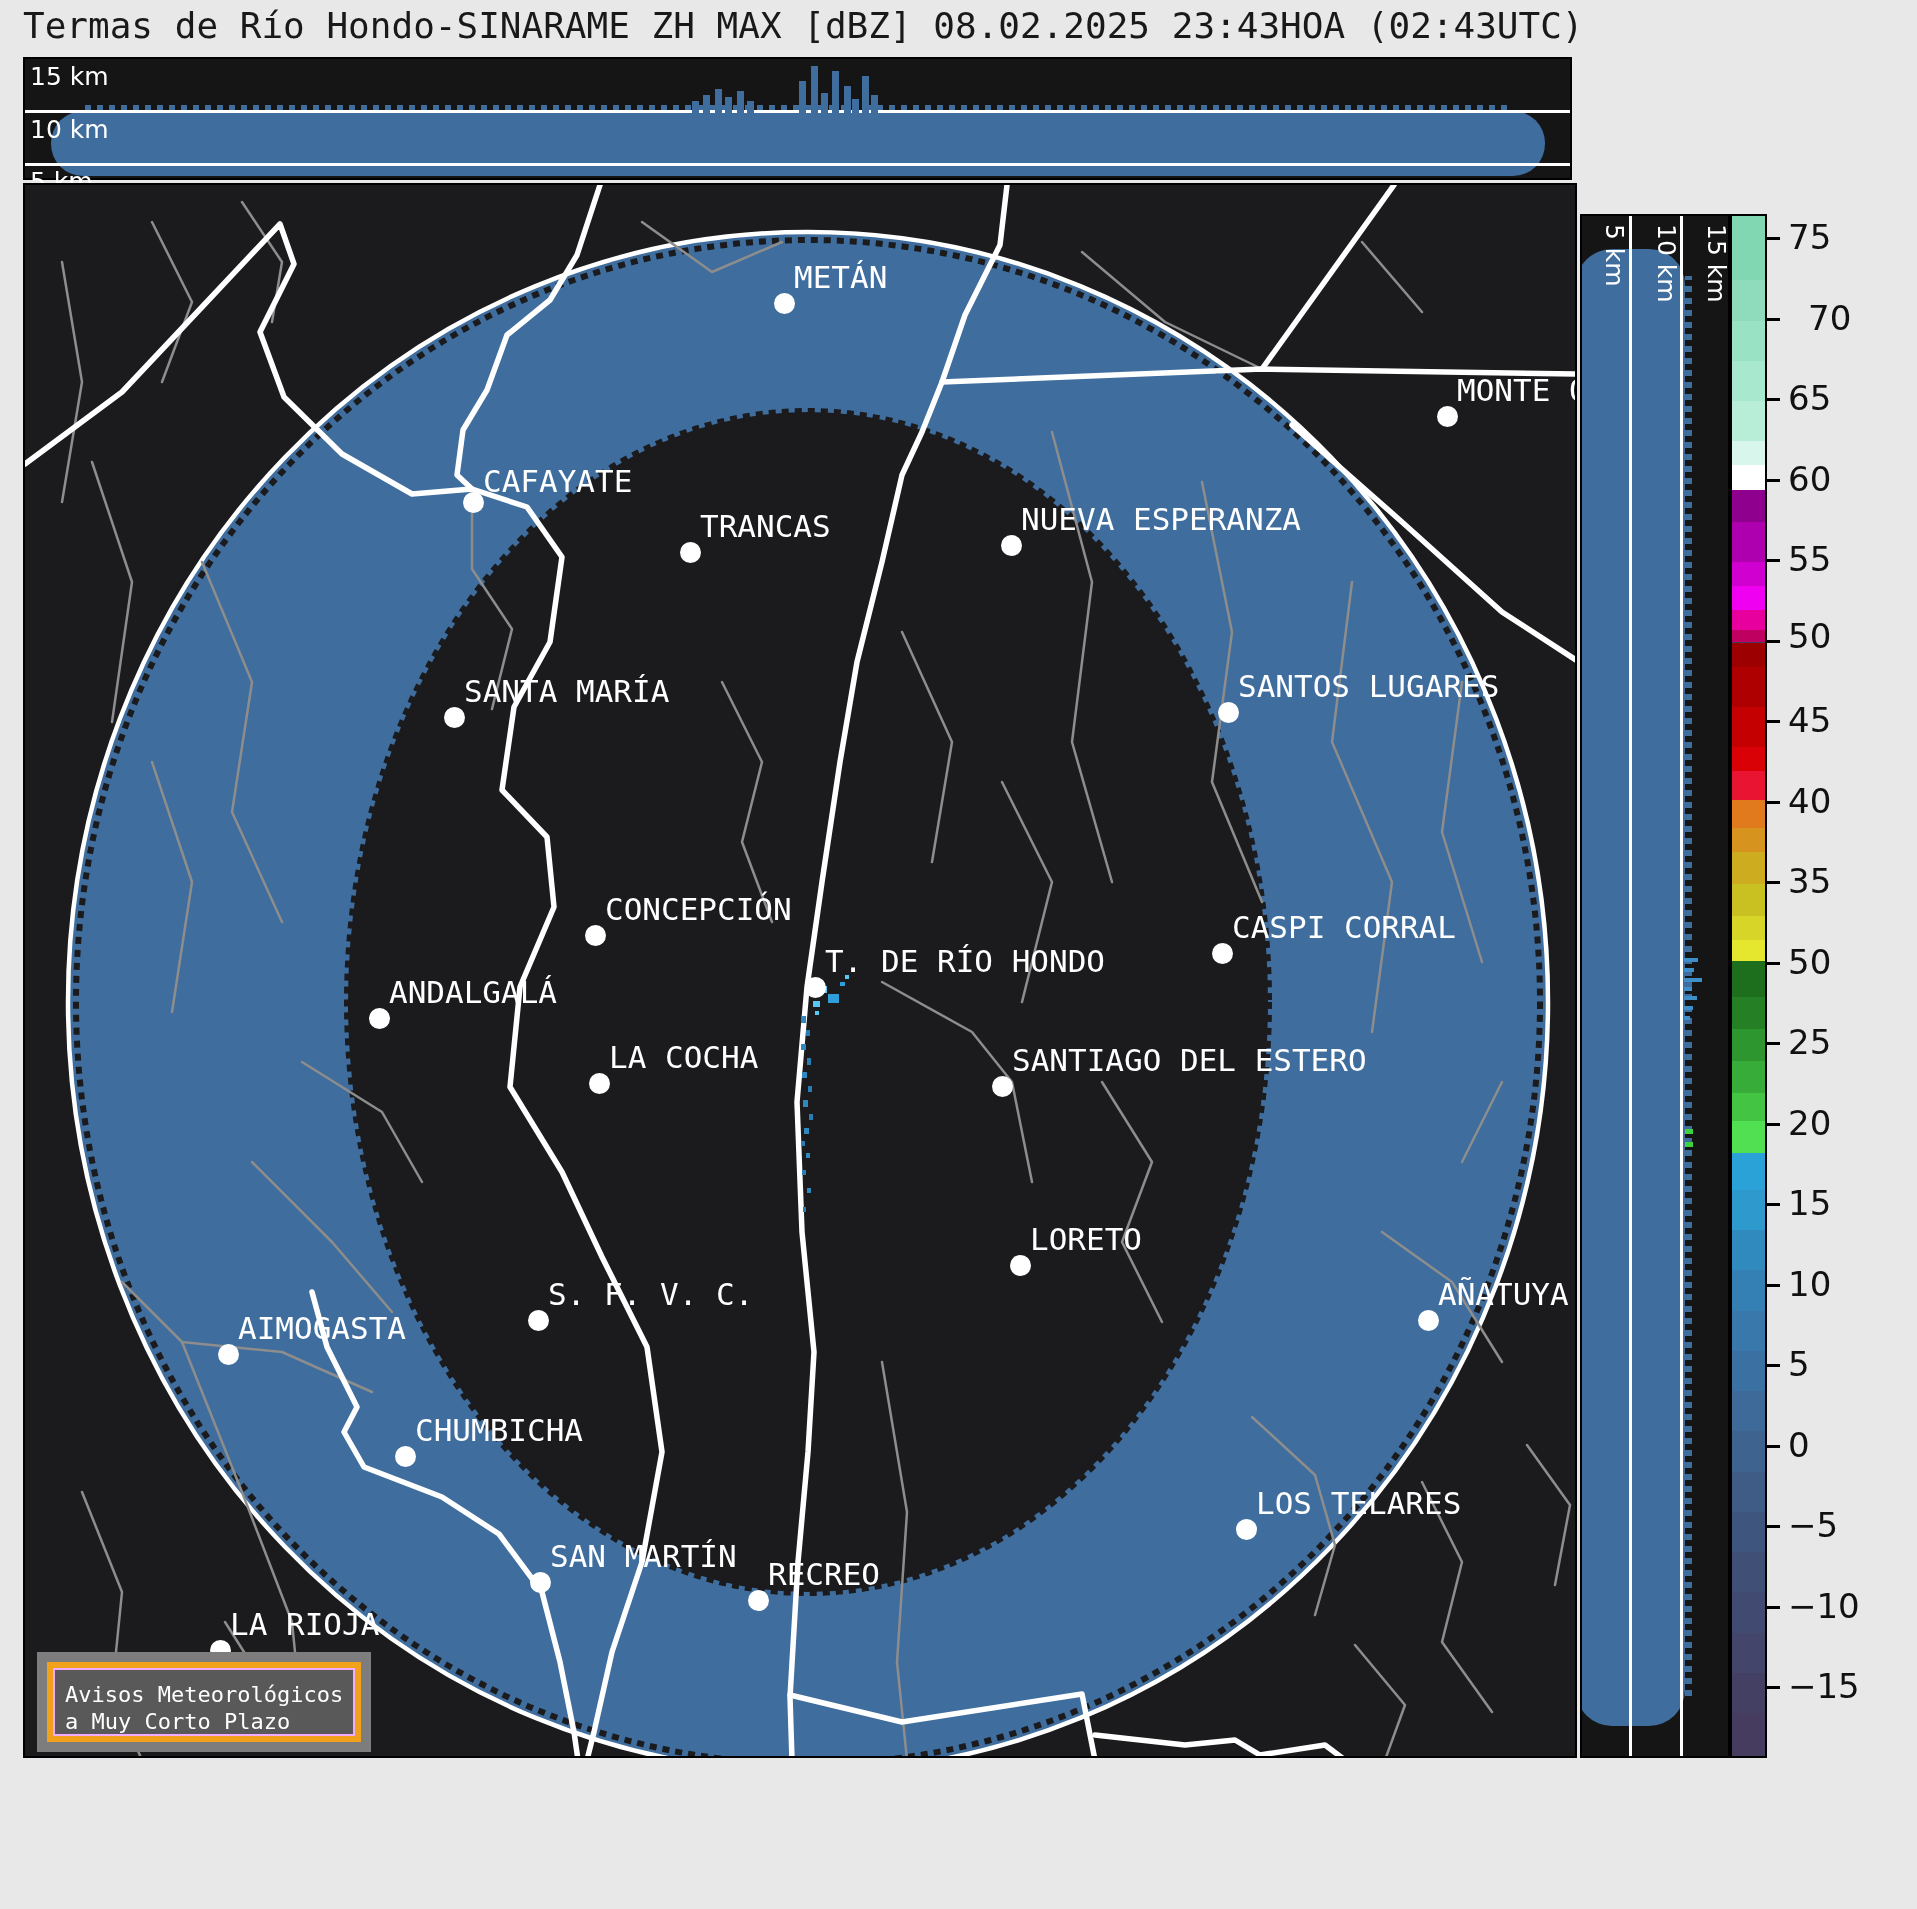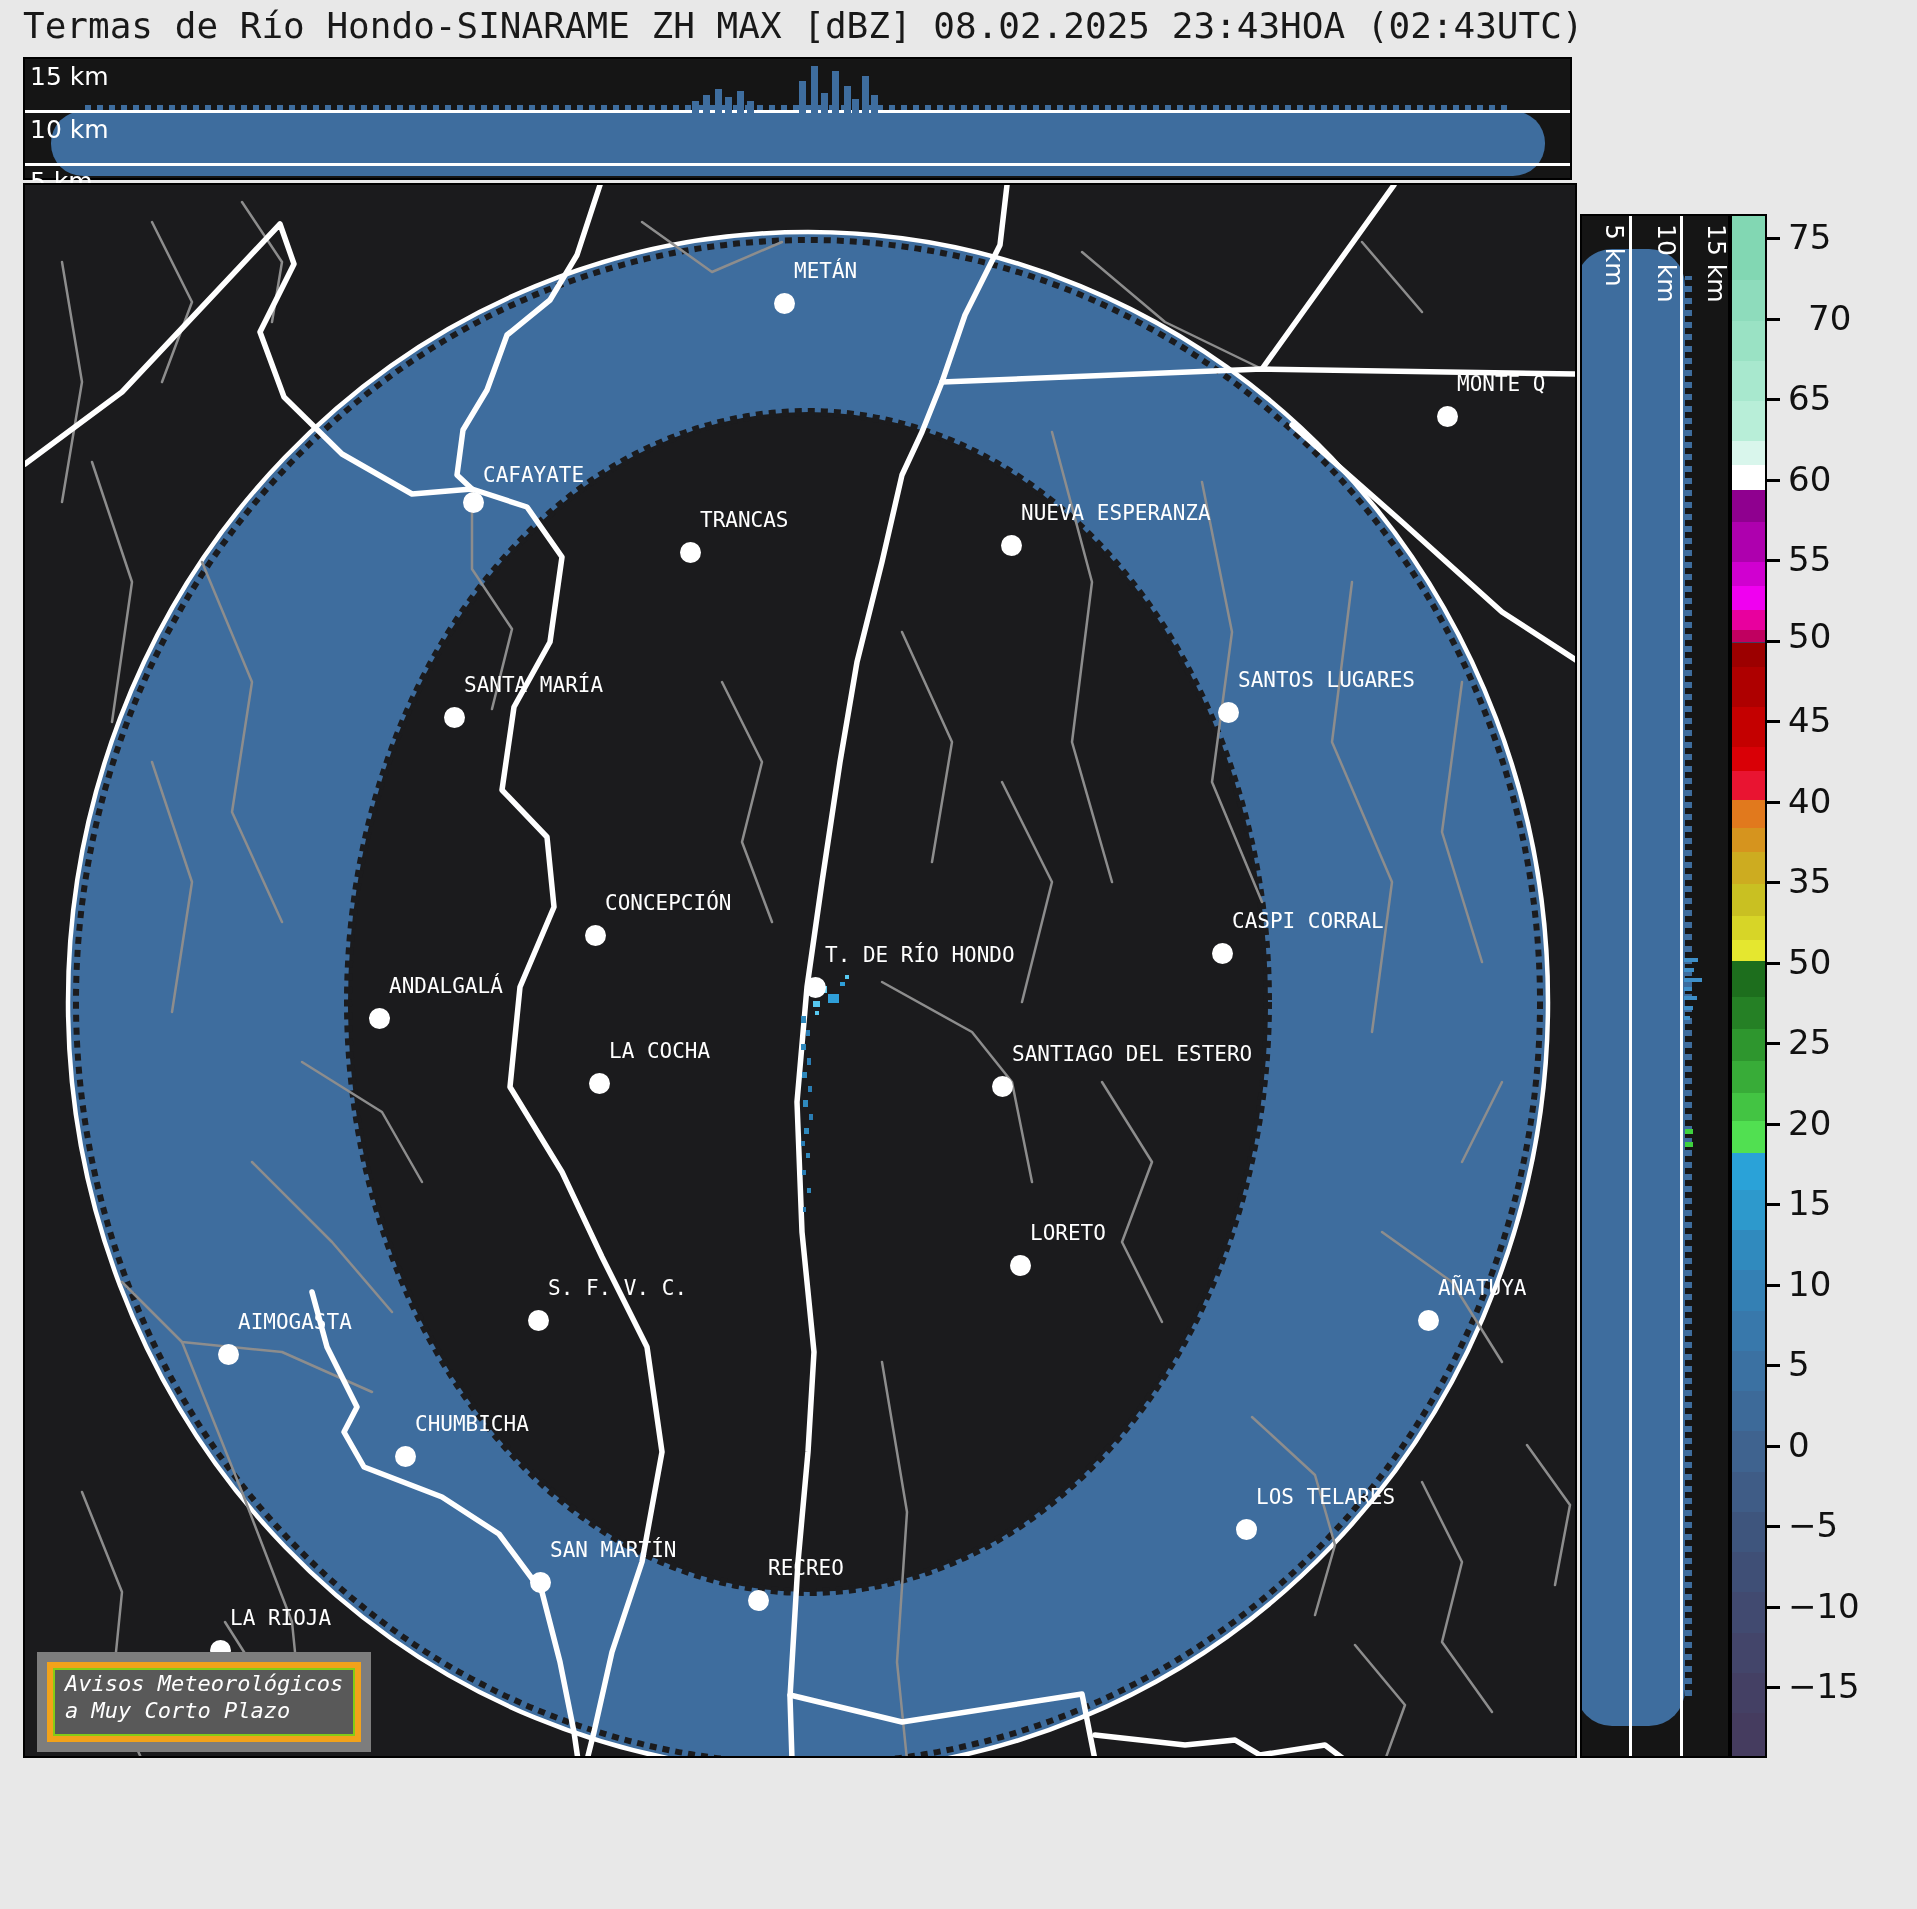--- a/index.html
+++ b/index.html
@@ -36,37 +36,36 @@
   .map{
     position:absolute;left:23px;top:183px;width:1554px;height:1575px;
     background:#1b1b1d;border:2px solid #000;box-sizing:border-box;overflow:hidden;
   }
   .map svg{position:absolute;left:0;top:0;}
   .city-dot{
     position:absolute;width:21px;height:21px;border-radius:50%;
     background:#fff;
   }
   .city-label{
-    position:absolute;color:#fff;font-size:21px;white-space:nowrap;
+    position:absolute;color:#fff;font-size:31px;white-space:nowrap;
   }
   .echo-px{position:absolute;}
   
   .advisory-outer{
     position:absolute;left:12px;top:1467px;width:334px;height:100px;
     background:#7d7d7d;box-sizing:border-box;
   }
   .advisory-orange{
     position:absolute;left:10px;top:10px;right:10px;bottom:10px;
     border:6px solid #f2a21a;box-sizing:border-box;
   }
   .advisory-inner{
     position:absolute;left:0;top:0;right:0;bottom:0;
-    border:2px solid #84cc16;background:#595959;box-sizing:border-box;
-    padding:0 10px;
-    font-style:italic;
+    border:2px solid #f0abfc;background:#595959;box-sizing:border-box;
+    padding:11px 10px;
   }
   .advisory-inner .adv-line{
     color:#fff;font-size:22px;line-height:27px;white-space:nowrap;
   }
   
   .side-panel{
     position:absolute;left:1580px;top:214px;width:150px;height:1544px;
     background:#151515;border:2px solid #000;box-sizing:border-box;overflow:hidden;
   }
   .sp-band{

